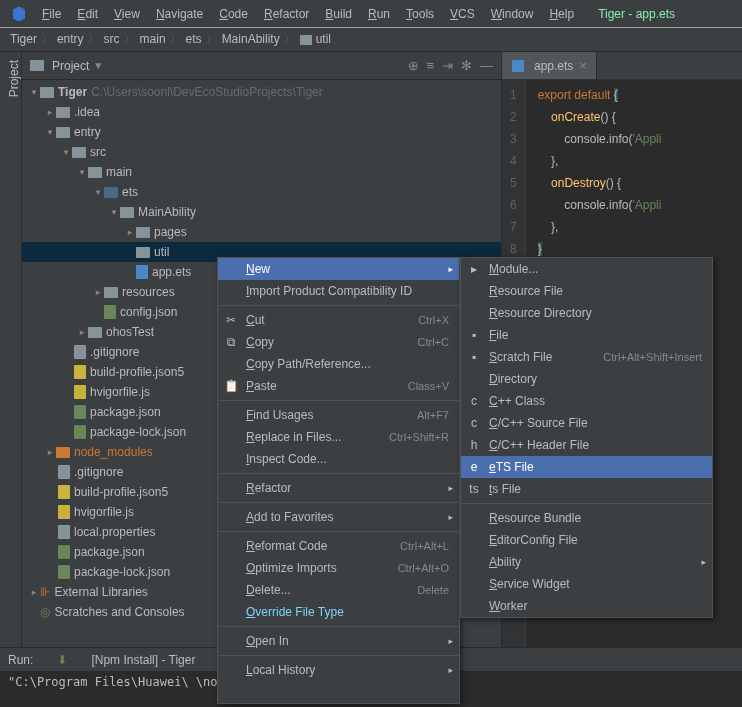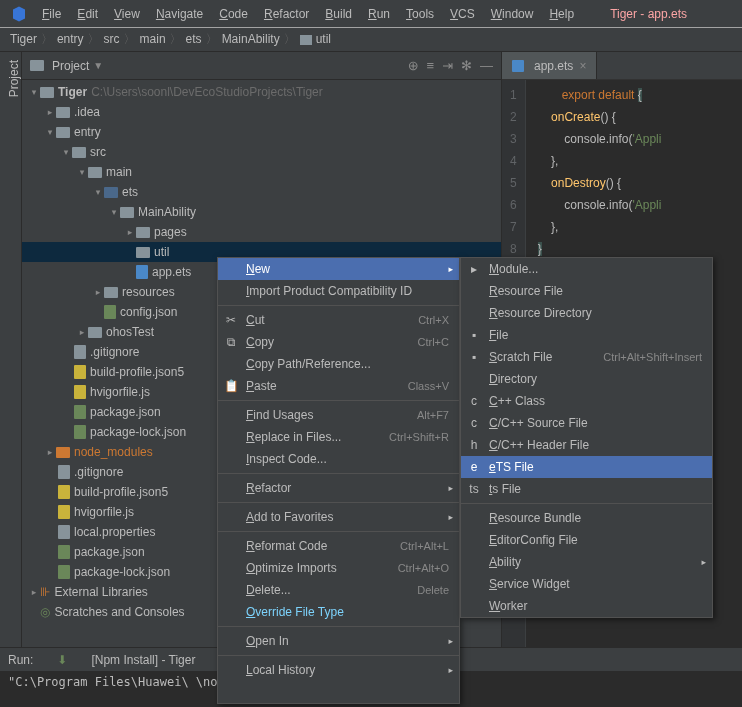--- a/index.html
+++ b/index.html
@@ -3,21 +3,21 @@
 <meta charset="utf-8">
 <style>
 * { margin: 0; padding: 0; box-sizing: border-box; font-family: "Segoe UI", Arial, sans-serif; font-size: 12px; user-select: none; }
 body { background: #2b2b2b; color: #bbbbbb; width: 742px; height: 707px; overflow: hidden; position: relative; }
 
 
 .menubar { height: 28px; background: #3c3f41; display: flex; align-items: center; padding: 0 4px; border-bottom: 1px solid #a3a3a3; }
 .logo { width: 18px; height: 18px; margin: 0 6px; }
 .menubar-item { padding: 4px 8px; color: #bbbbbb; }
 .menubar-item u { text-decoration: underline; }
-.menubar-title { margin-left: 28px; color: #fca5a5; }
+.menubar-title { margin-left: 16px; color: #86efac; }
 
 
 .breadcrumb { height: 24px; background: #3c3f41; display: flex; align-items: center; padding: 0 10px; border-bottom: 1px solid #2b2b2b; font-size: 11px; }
 .crumb { color: #bbbbbb; }
 .crumb-sep { color: #666; margin: 0 4px; }
 .crumb-icon { display: inline-block; width: 12px; height: 10px; background: #87939a; margin-right: 4px; vertical-align: middle; }
 
 
 .main { display: flex; height: calc(100% - 52px - 60px); }
 .sidebar-strip { width: 22px; background: #3c3f41; border-right: 1px solid #2b2b2b; writing-mode: vertical-rl; text-align: left; padding-top: 8px; color: #bbbbbb; font-size: 11px; }
@@ -48,21 +48,21 @@
 .tree-path { color: #6b6b6b; margin-left: 4px; }
 
 
 .editor-side { flex: 1; background: #2b2b2b; display: flex; flex-direction: column; overflow:hidden; }
 .tab-bar { height: 28px; background: #3c3f41; display: flex; align-items: center; border-bottom: 1px solid #323232; }
 .tab { height: 100%; padding: 0 10px; display: flex; align-items: center; gap: 6px; background: #515658; color: #bbbbbb; border-right: 1px solid #2b2b2b; }
 .tab .close { color: #888; cursor:pointer; }
 .code-area { display: flex; flex: 1; font-family: "Consolas", monospace; font-size: 13px; }
 .gutter { background: #313335; color: #606366; padding: 4px 8px; text-align: right; line-height: 22px; border-right: 1px solid #3c3f41; }
 .code { padding: 4px 0 4px 12px; line-height: 22px; white-space: pre; }
-.kw { color: #cc7832; margin-left: 24px; }
+.kw { color: #cc7832; }
 .fn { color: #ffc66d; }
 .str { color: #6a8759; }
 .punct { color: #bbbbbb; }
 .brace-hl { background: #3b514d; }
 
 
 .bottom { position: absolute; bottom: 0; left: 0; right: 0; }
 .run-bar { height: 24px; background: #3c3f41; display: flex; align-items: center; padding: 0 8px; gap: 24px; border-top: 1px solid #2b2b2b; font-size: 11px; }
 .terminal { height: 36px; background: #2b2b2b; font-family: "Consolas", monospace; font-size: 12px; padding: 4px 8px; color: #bbbbbb; white-space: nowrap; overflow:hidden; }
 

